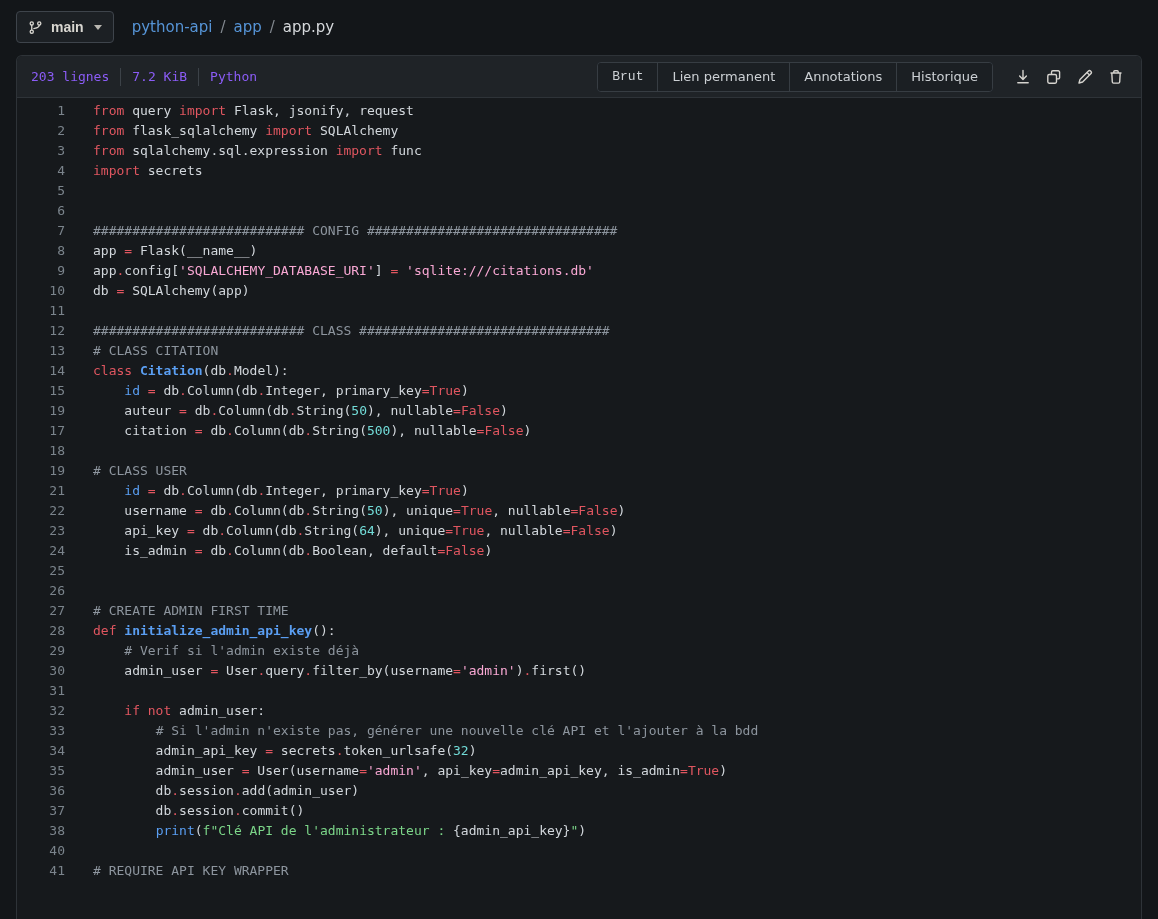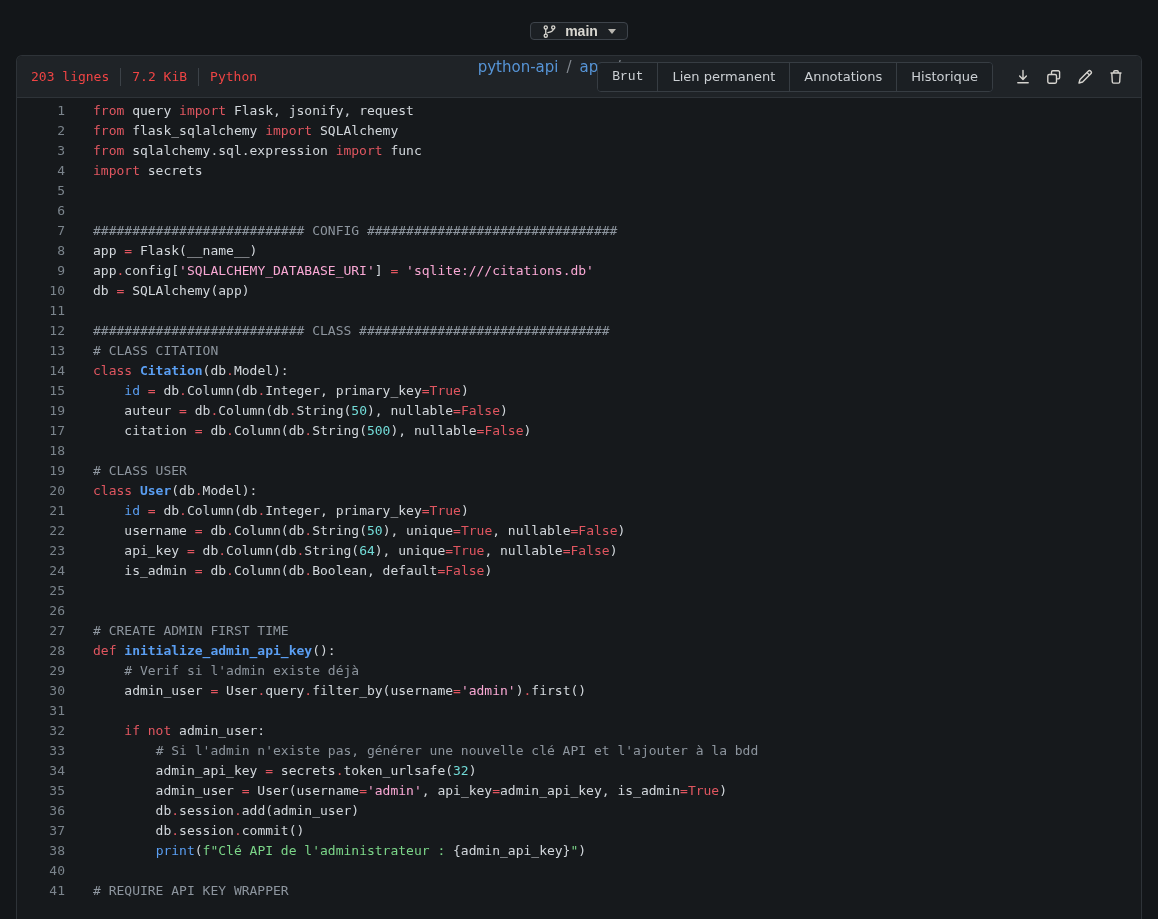--- a/index.html
+++ b/index.html
@@ -6,21 +6,21 @@
   html,body { width:1158px; height:919px; }
   body {
     background:#131619;
     color:#d2d7dc;
     font-family:"DejaVu Sans", sans-serif;
     overflow:hidden;
   }
   
   .topbar {
     display:flex; align-items:center; gap:18px;
-    padding:22px 16px 12px 16px; height:55px;flex-direction:column;
+    padding:11px 16px 12px 16px; height:55px;
   }
   .branch-btn {
     display:inline-flex; align-items:center; gap:8px;
     height:32px; padding:0 11px;
     background:#1c2024; border:1px solid #3e444b; border-radius:4px;
     color:#d9d7d1; font-size:14px; font-weight:bold; cursor:pointer;
   }
   .branch-btn svg { display:block; }
   .caret-down {
     width:0; height:0; margin-left:2px;
@@ -41,21 +41,21 @@
     overflow:hidden;
   }
   .file-header {
     display:flex; align-items:center;
     height:42px; padding:0 10px 0 10px;
     background:#1f2327; border-bottom:1px solid #2e3338;
   }
   .file-info {
     display:flex; align-items:center; gap:11px;
     font-family:"DejaVu Sans Mono", monospace;
-    font-size:13px; color:#ef4444; padding-left:4px;
+    font-size:13px; color:#8b5cf6; padding-left:4px;
   }
   .vdiv { width:1px; height:18px; background:#3c4248; }
   .spacer { flex:1; }
   .btn-group {
     display:flex; align-items:stretch; height:30px;
     border:1px solid #373d43; border-radius:4px; overflow:hidden;
     margin-right:14px;
   }
   .btn-group .gbtn {
     background:#1b1f23; color:#ccd0d4; border:none;
@@ -242,24 +242,20 @@
         </div>
         <div class="code-line">
           <span class="ln">18</span>
           <span class="lc"></span>
         </div>
         <div class="code-line">
           <span class="ln">19</span>
           <span class="lc"><span class="tc"># CLASS USER</span></span>
         </div>
         <div class="code-line">
-          <span class="ln">20</span>
-          <span class="lc"><span class="tk">class</span><span class="tn"> </span><span class="tf">User</span><span class="tn">(db</span><span class="to">.</span><span class="tn">Model):</span></span>
-        </div>
-        <div class="code-line">
           <span class="ln">21</span>
           <span class="lc"><span class="tn">    </span><span class="tb">id</span><span class="tn"> </span><span class="to">=</span><span class="tn"> db</span><span class="to">.</span><span class="tn">Column(db</span><span class="to">.</span><span class="tn">Integer, primary_key</span><span class="to">=</span><span class="tk">True</span><span class="tn">)</span></span>
         </div>
         <div class="code-line">
           <span class="ln">22</span>
           <span class="lc"><span class="tn">    username </span><span class="to">=</span><span class="tn"> db</span><span class="to">.</span><span class="tn">Column(db</span><span class="to">.</span><span class="tn">String(</span><span class="tm">50</span><span class="tn">), unique</span><span class="to">=</span><span class="tk">True</span><span class="tn">, nullable</span><span class="to">=</span><span class="tk">False</span><span class="tn">)</span></span>
         </div>
         <div class="code-line">
           <span class="ln">23</span>
           <span class="lc"><span class="tn">    api_key </span><span class="to">=</span><span class="tn"> db</span><span class="to">.</span><span class="tn">Column(db</span><span class="to">.</span><span class="tn">String(</span><span class="tm">64</span><span class="tn">), unique</span><span class="to">=</span><span class="tk">True</span><span class="tn">, nullable</span><span class="to">=</span><span class="tk">False</span><span class="tn">)</span></span>

